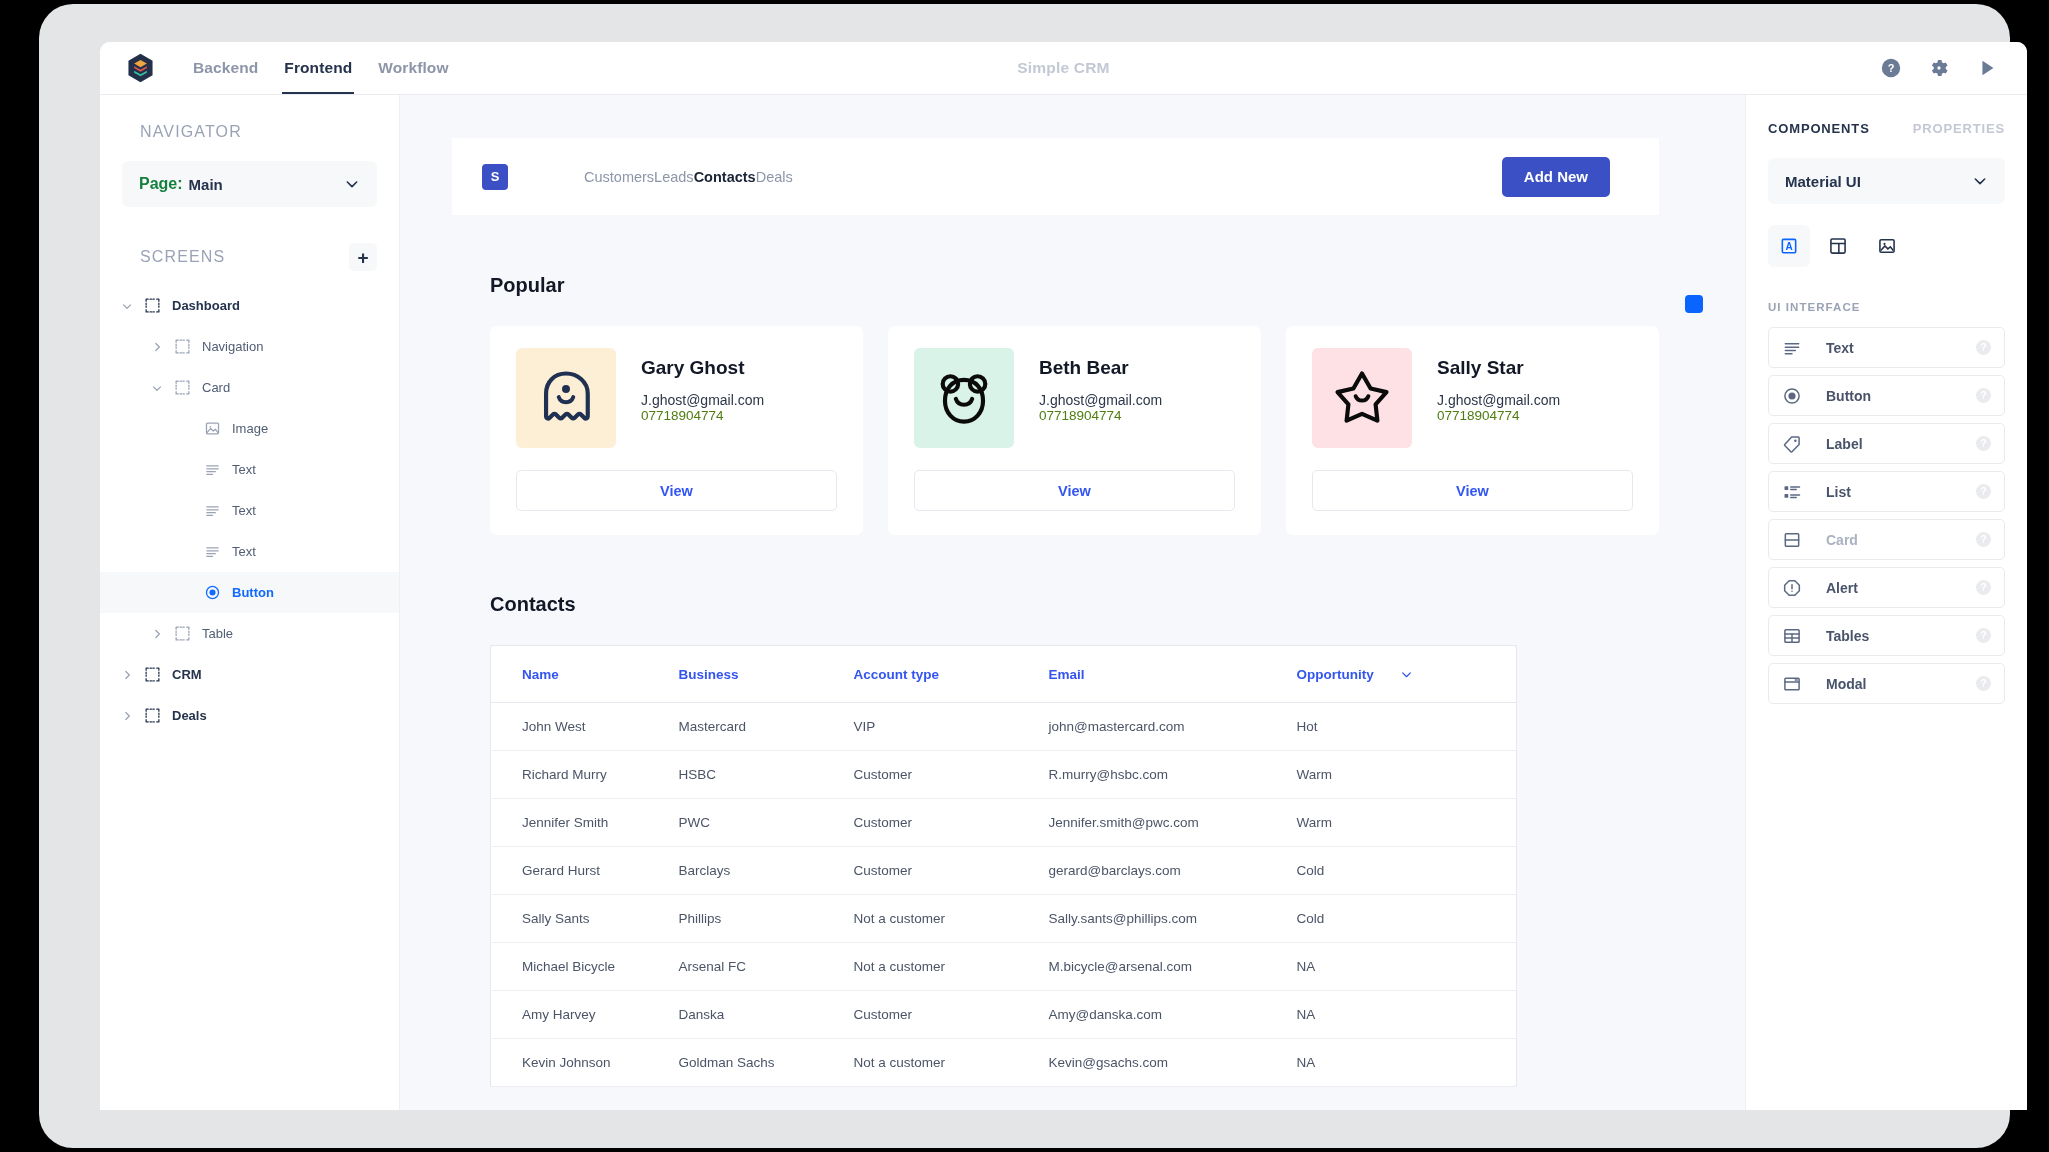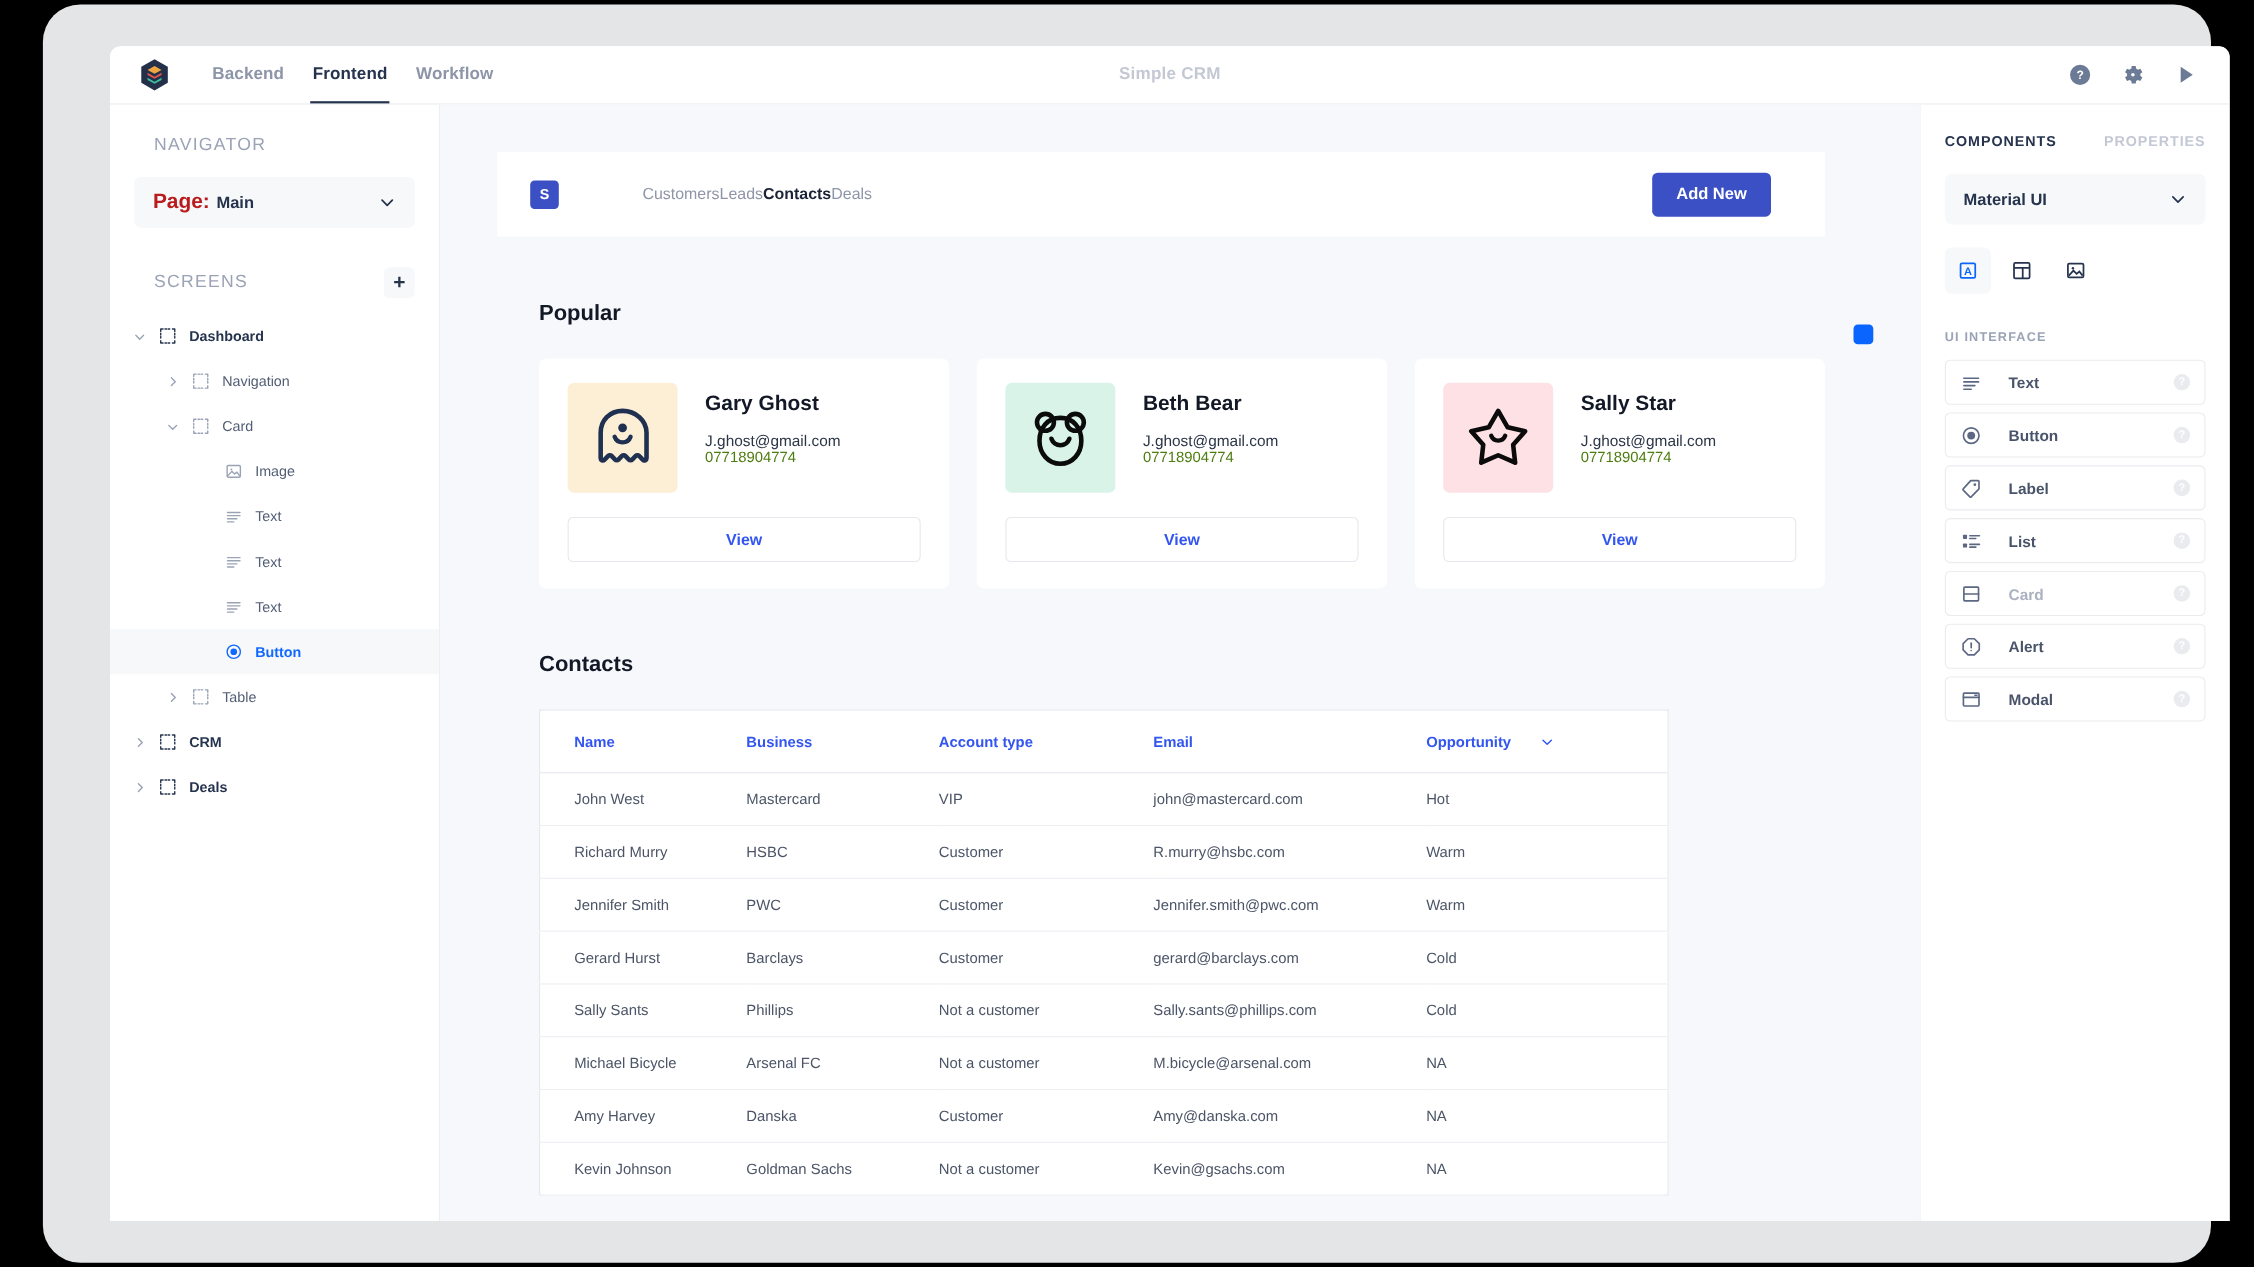--- a/index.html
+++ b/index.html
@@ -102,21 +102,21 @@
   #page-select {
     margin: 20px 22px 0 22px;
     height: 46px;
     background: #f7f8fa;
     border-radius: 6px;
     display: flex;
     align-items: center;
     padding: 0 17px;
     cursor: pointer;
   }
-  #page-select .pg-label { font-size: 19px; color: #b91c1c; font-weight: 700; }
+  #page-select .pg-label { font-size: 16px; color: #15803d; font-weight: 700; }
   #page-select .pg-value { font-size: 15px; color: #25334d; font-weight: 700; margin-left: 6px; }
   .chev { margin-left: auto; width: 16px; height: 16px; color: #25334d; }
 
   #screens-head {
     margin-top: 36px;
     display: flex; align-items: center;
     padding-right: 22px;
   }
   #screens-head .panel-caption { flex: 1; }
   #add-screen {
@@ -795,20 +795,30 @@
               <svg viewBox="0 0 24 24" fill="none" stroke="currentColor" stroke-width="1.8" stroke-linecap="round" stroke-linejoin="round" class="ci-icon">
                 <path d="M8.6 3.2 h6.8 L20.8 8.6 v6.8 L15.4 20.8 H8.6 L3.2 15.4 V8.6 Z"></path>
                 <line x1="12" y1="8" x2="12" y2="13"></line>
                 <circle cx="12" cy="16" r="0.9" fill="currentColor" stroke="none"></circle>
               </svg>
               <span class="ci-label">Alert</span>
               <span class="ci-help">?</span>
             </div>
             <div class="comp-item">
               <svg viewBox="0 0 24 24" fill="none" stroke="currentColor" stroke-width="1.8" stroke-linecap="round" stroke-linejoin="round" class="ci-icon">
+                <rect x="3.5" y="4.5" width="17" height="15" rx="1"></rect>
+                <line x1="3.5" y1="9.5" x2="20.5" y2="9.5"></line>
+                <line x1="3.5" y1="14.5" x2="20.5" y2="14.5"></line>
+                <line x1="12" y1="9.5" x2="12" y2="19.5"></line>
+              </svg>
+              <span class="ci-label">Tables</span>
+              <span class="ci-help">?</span>
+            </div>
+            <div class="comp-item">
+              <svg viewBox="0 0 24 24" fill="none" stroke="currentColor" stroke-width="1.8" stroke-linecap="round" stroke-linejoin="round" class="ci-icon">
                 <rect x="3.5" y="5" width="17" height="14" rx="1"></rect>
                 <line x1="3.5" y1="9.5" x2="20.5" y2="9.5"></line>
                 <line x1="16" y1="7.2" x2="18.3" y2="7.2"></line>
               </svg>
               <span class="ci-label">Modal</span>
               <span class="ci-help">?</span>
             </div>
           </div>
       </div>
 

